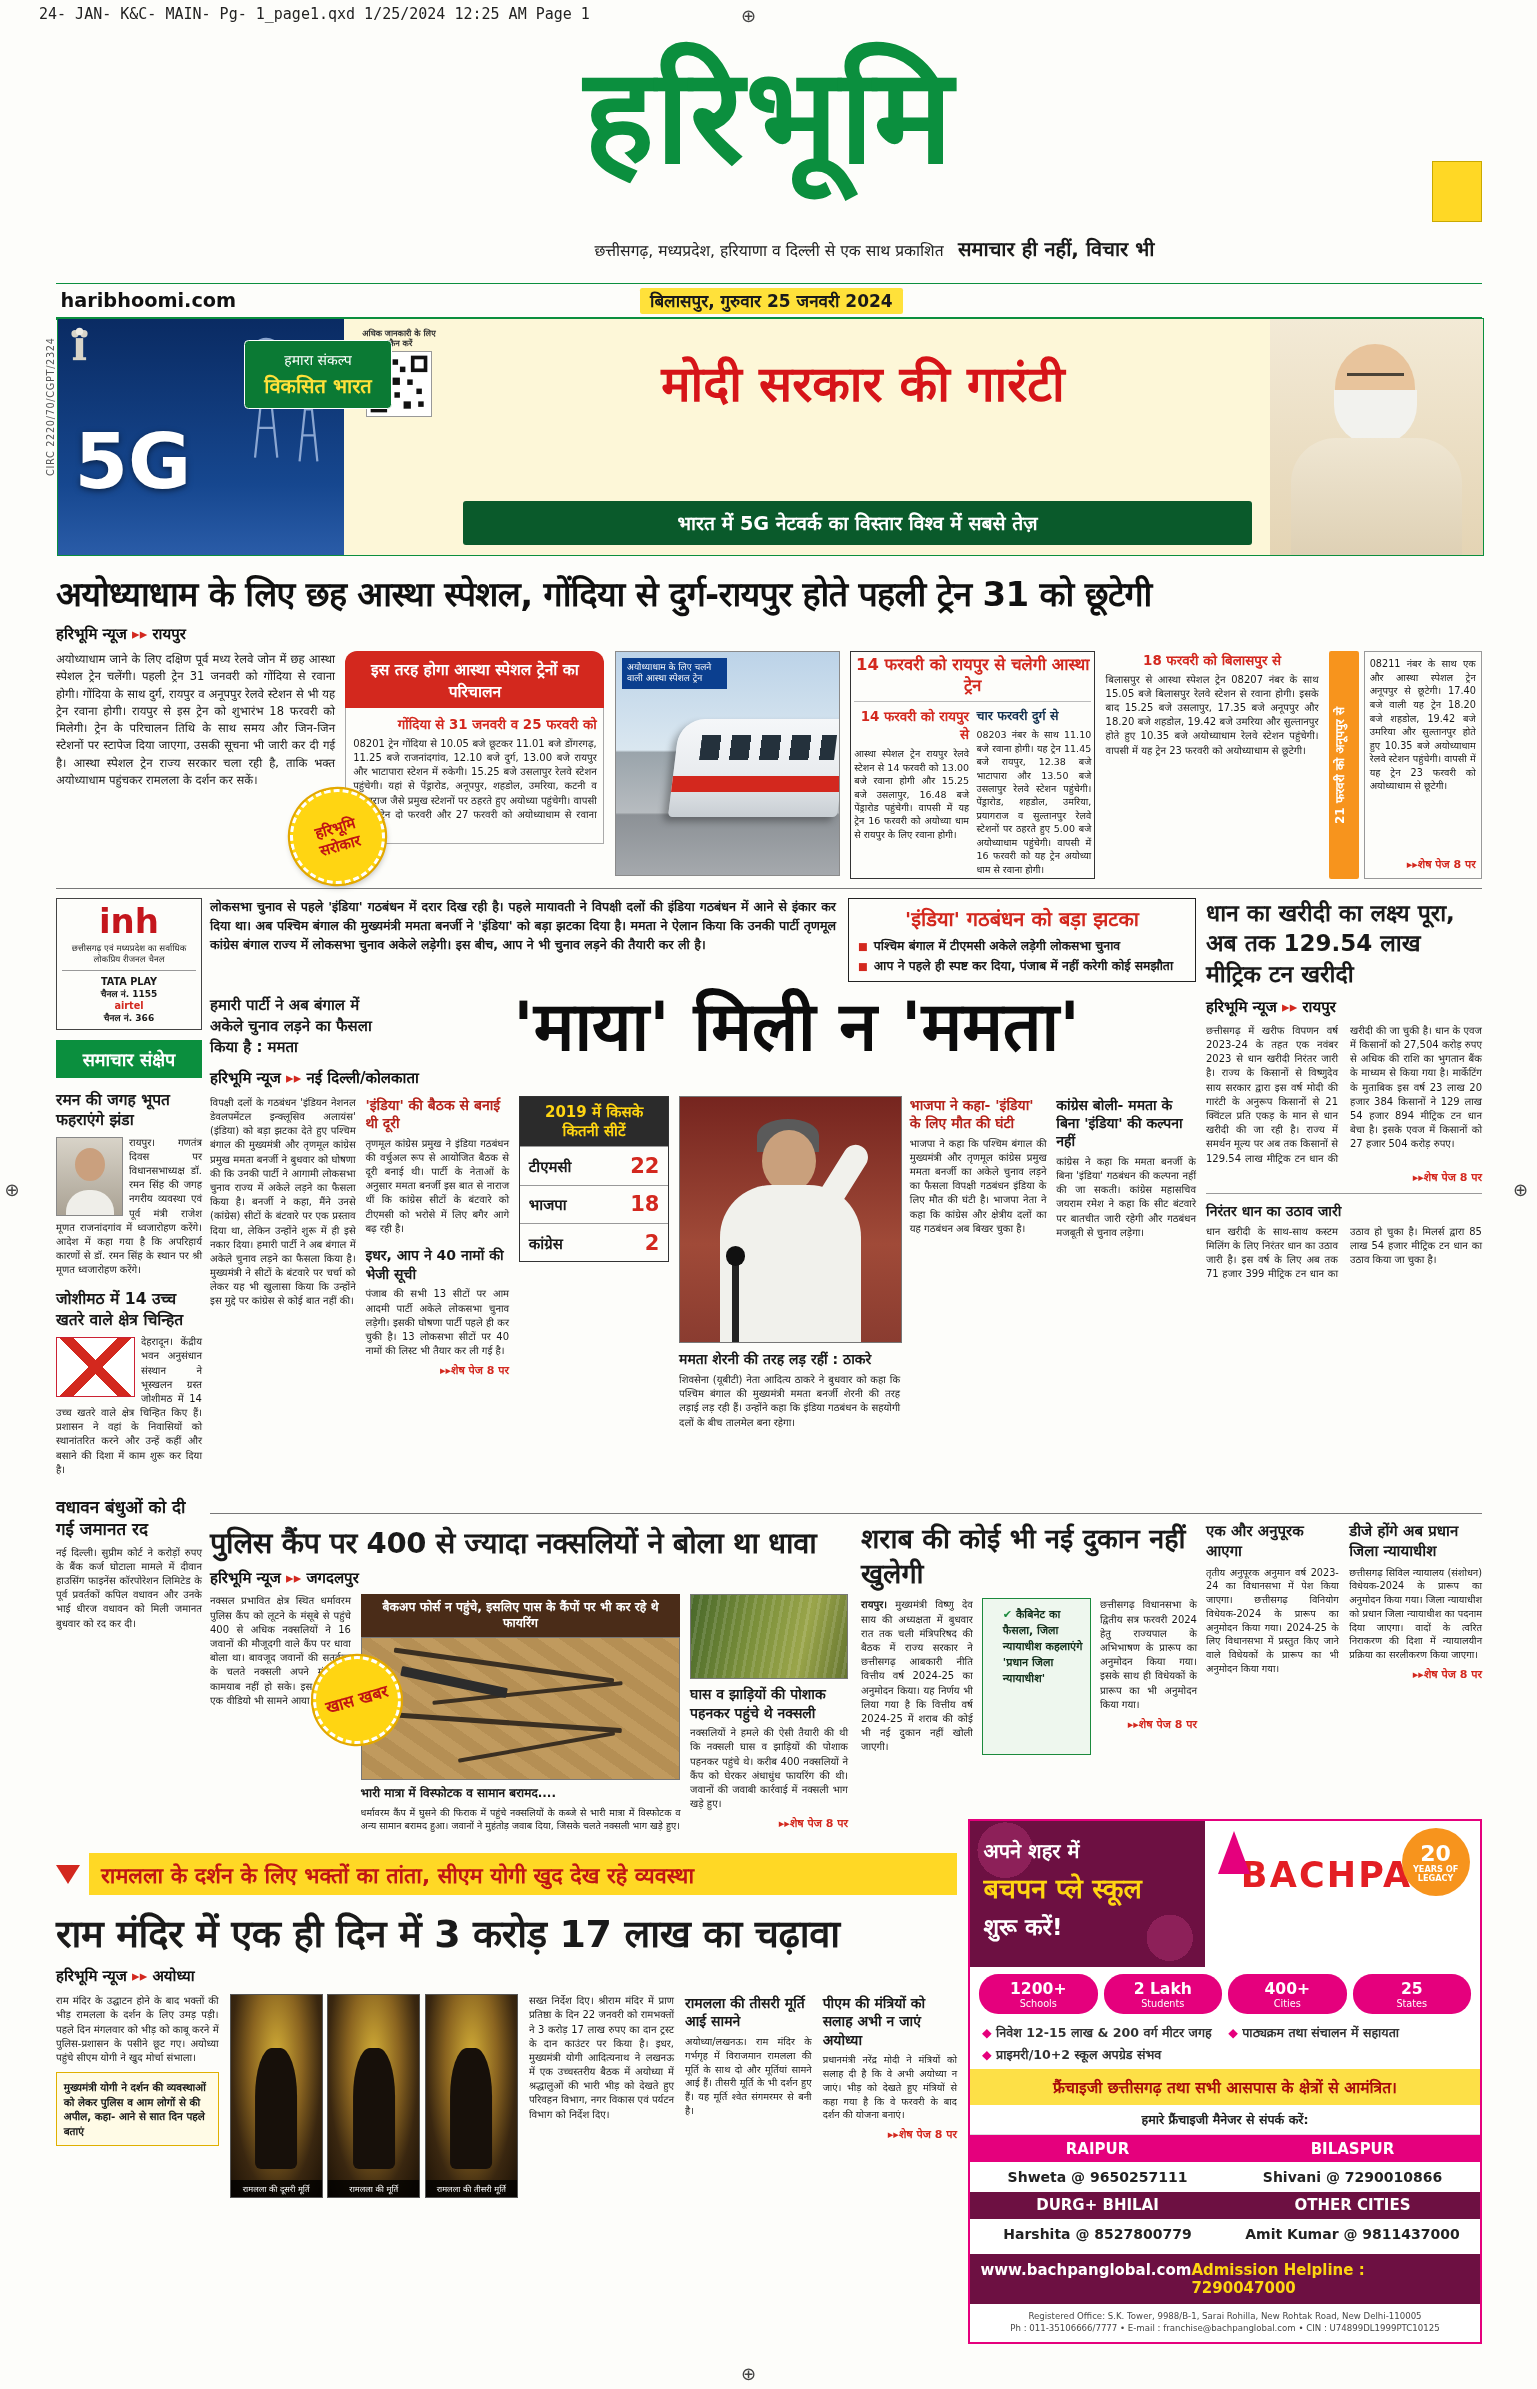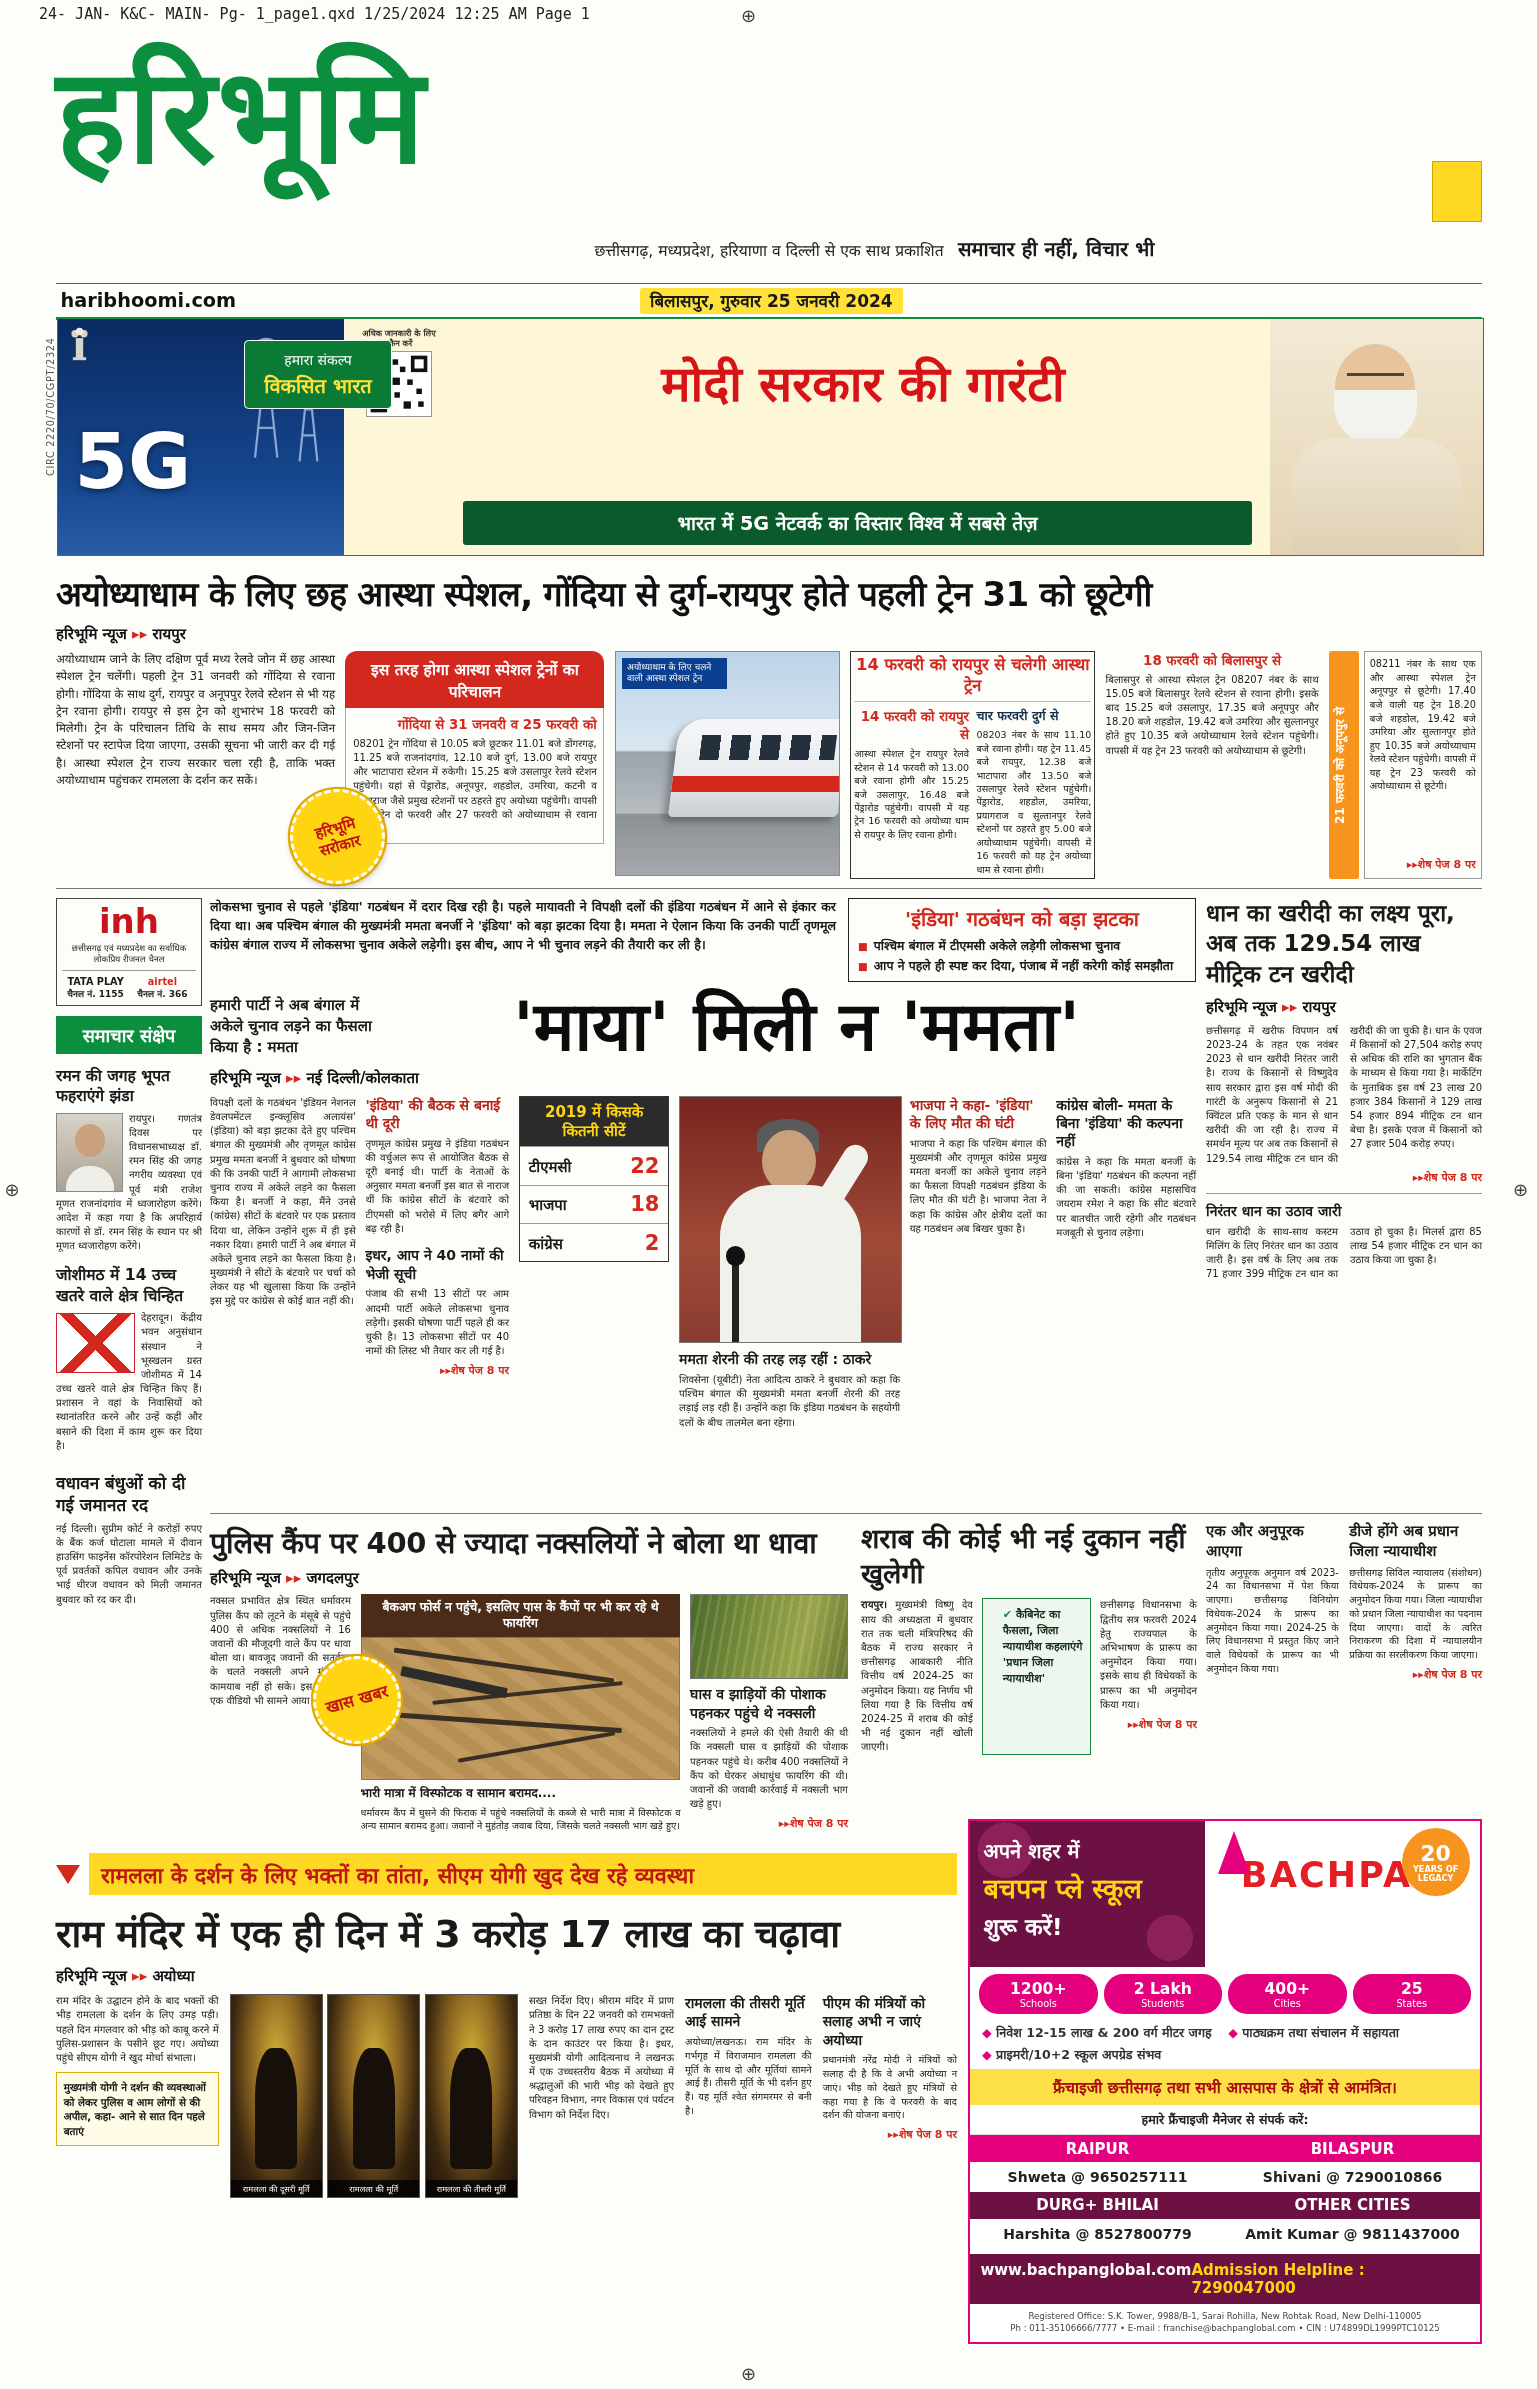--- a/index.html
+++ b/index.html
@@ -3,21 +3,21 @@
 <meta charset="utf-8">
 <style>
   html,body{margin:0;padding:0;background:#e8e8e4;}
   .page{position:relative;width:1538px;height:2389px;margin:0 auto;background:#fdfdfa;
         font-family:"DejaVu Sans","Liberation Sans",sans-serif;color:#1a1a1a;overflow:hidden;}
   .abs{position:absolute;}
   .just{text-align:justify;}
   .slug{font-family:"DejaVu Sans Mono",monospace;font-size:15px;color:#222;}
   .regmark{font-size:18px;color:#444;}
   
-  .logo{width:1426px;text-align:left;font-size:132px;line-height:1.3;font-weight:800;color:#0b8f3e;letter-spacing:1.5px;}
+  .logo{width:1426px;text-align:center;font-size:132px;line-height:1.3;font-weight:800;color:#0b8f3e;letter-spacing:1.5px;}
   .m-sub{width:1426px;text-align:center;font-size:15.6px;color:#222;}
   .m-tag{font-size:20px;font-weight:800;color:#1a1a1a;}
   .m-corner{width:48px;height:59px;background:#ffd825;border:0.7px solid #c9a900;}
   .infobar{width:1417px;border-top:1.5px solid #0b8f3e;border-bottom:3.7px solid #0b8f3e;display:flex;align-items:center;justify-content:space-between;padding:3.7px 4.5px;}
   .site{font-size:19.3px;font-weight:800;color:#111;}
   .edate{font-size:17px;font-weight:700;background:#ffe13a;padding:1.5px 10.4px;border-radius:2.2px;}
   
   .banner{width:1425px;height:236px;border:0.7px solid #0b8f3e;display:flex;background:#fdf7d8;}
   .b-left{width:286px;position:relative;background:linear-gradient(180deg,#0a2b63 0%,#16478f 70%,#2a5ca8 100%);overflow:hidden;}
   .g5{position:absolute;left:16.4px;bottom:49px;font-size:77px;font-weight:800;color:#fff;text-shadow:0 2.2px 6px rgba(0,0,0,.5);}
@@ -65,21 +65,21 @@
   .l-bil{width:213px;}
   .l-anp{width:153px;display:flex;gap:4.5px;}
   .anp-bar{width:27px;background:#f7941d;color:#fff;writing-mode:vertical-rl;transform:rotate(180deg);font-weight:800;font-size:12px;text-align:center;padding:6px 1.5px;border-radius:2.2px;}
   .anp-box{flex:1;border:0.7px solid #999;padding:5.2px;font-size:9.7px;line-height:1.4;display:flex;flex-direction:column;box-sizing:border-box;}
   .rule{border-top:0.7px solid #777;}
   
   .sidebar{width:146px;}
   .inh{border:1.5px solid #444;padding:5.2px;text-align:center;}
   .inh-logo{font-size:34px;font-weight:800;color:#c4161c;line-height:1.05;}
   .inh-tag{font-size:8.6px;line-height:1.3;color:#222;margin-top:3px;}
-  .inh-row{display:flex;margin-top:5.2px;border-top:0.7px solid #999;padding-top:4.5px;}
+  .inh-row{display:flex;margin-top:5.2px;border-top:0.7px solid #999;padding-top:4.5px;flex-direction:column;}
   .inh-row>div{flex:1;}
   .brand{font-size:9.7px;font-weight:800;}
   .brand.red{color:#d3281e;}
   .chno{font-size:9px;font-weight:700;}
   .sec-head{background:#0b8f3e;color:#fff;font-size:18px;font-weight:800;text-align:center;padding:6.7px 3px;margin-top:10.4px;}
   .brief{margin-top:12px;}
   .brief h4{margin:0 0 5.2px;font-size:15.6px;line-height:1.3;font-weight:800;}
   .mini-photo{width:65px;height:77px;float:left;margin:1.5px 6px 3px 0;background:linear-gradient(180deg,#d8d3c8,#aaa294);position:relative;border:0.7px solid #888;}
   .mini-photo::before{content:"";position:absolute;left:18px;top:10.4px;width:30px;height:33px;border-radius:50%;background:#caa07e;}
   .mini-photo::after{content:"";position:absolute;left:9px;bottom:0;width:48px;height:25px;border-radius:22px 22px 0 0;background:#efeee9;}

